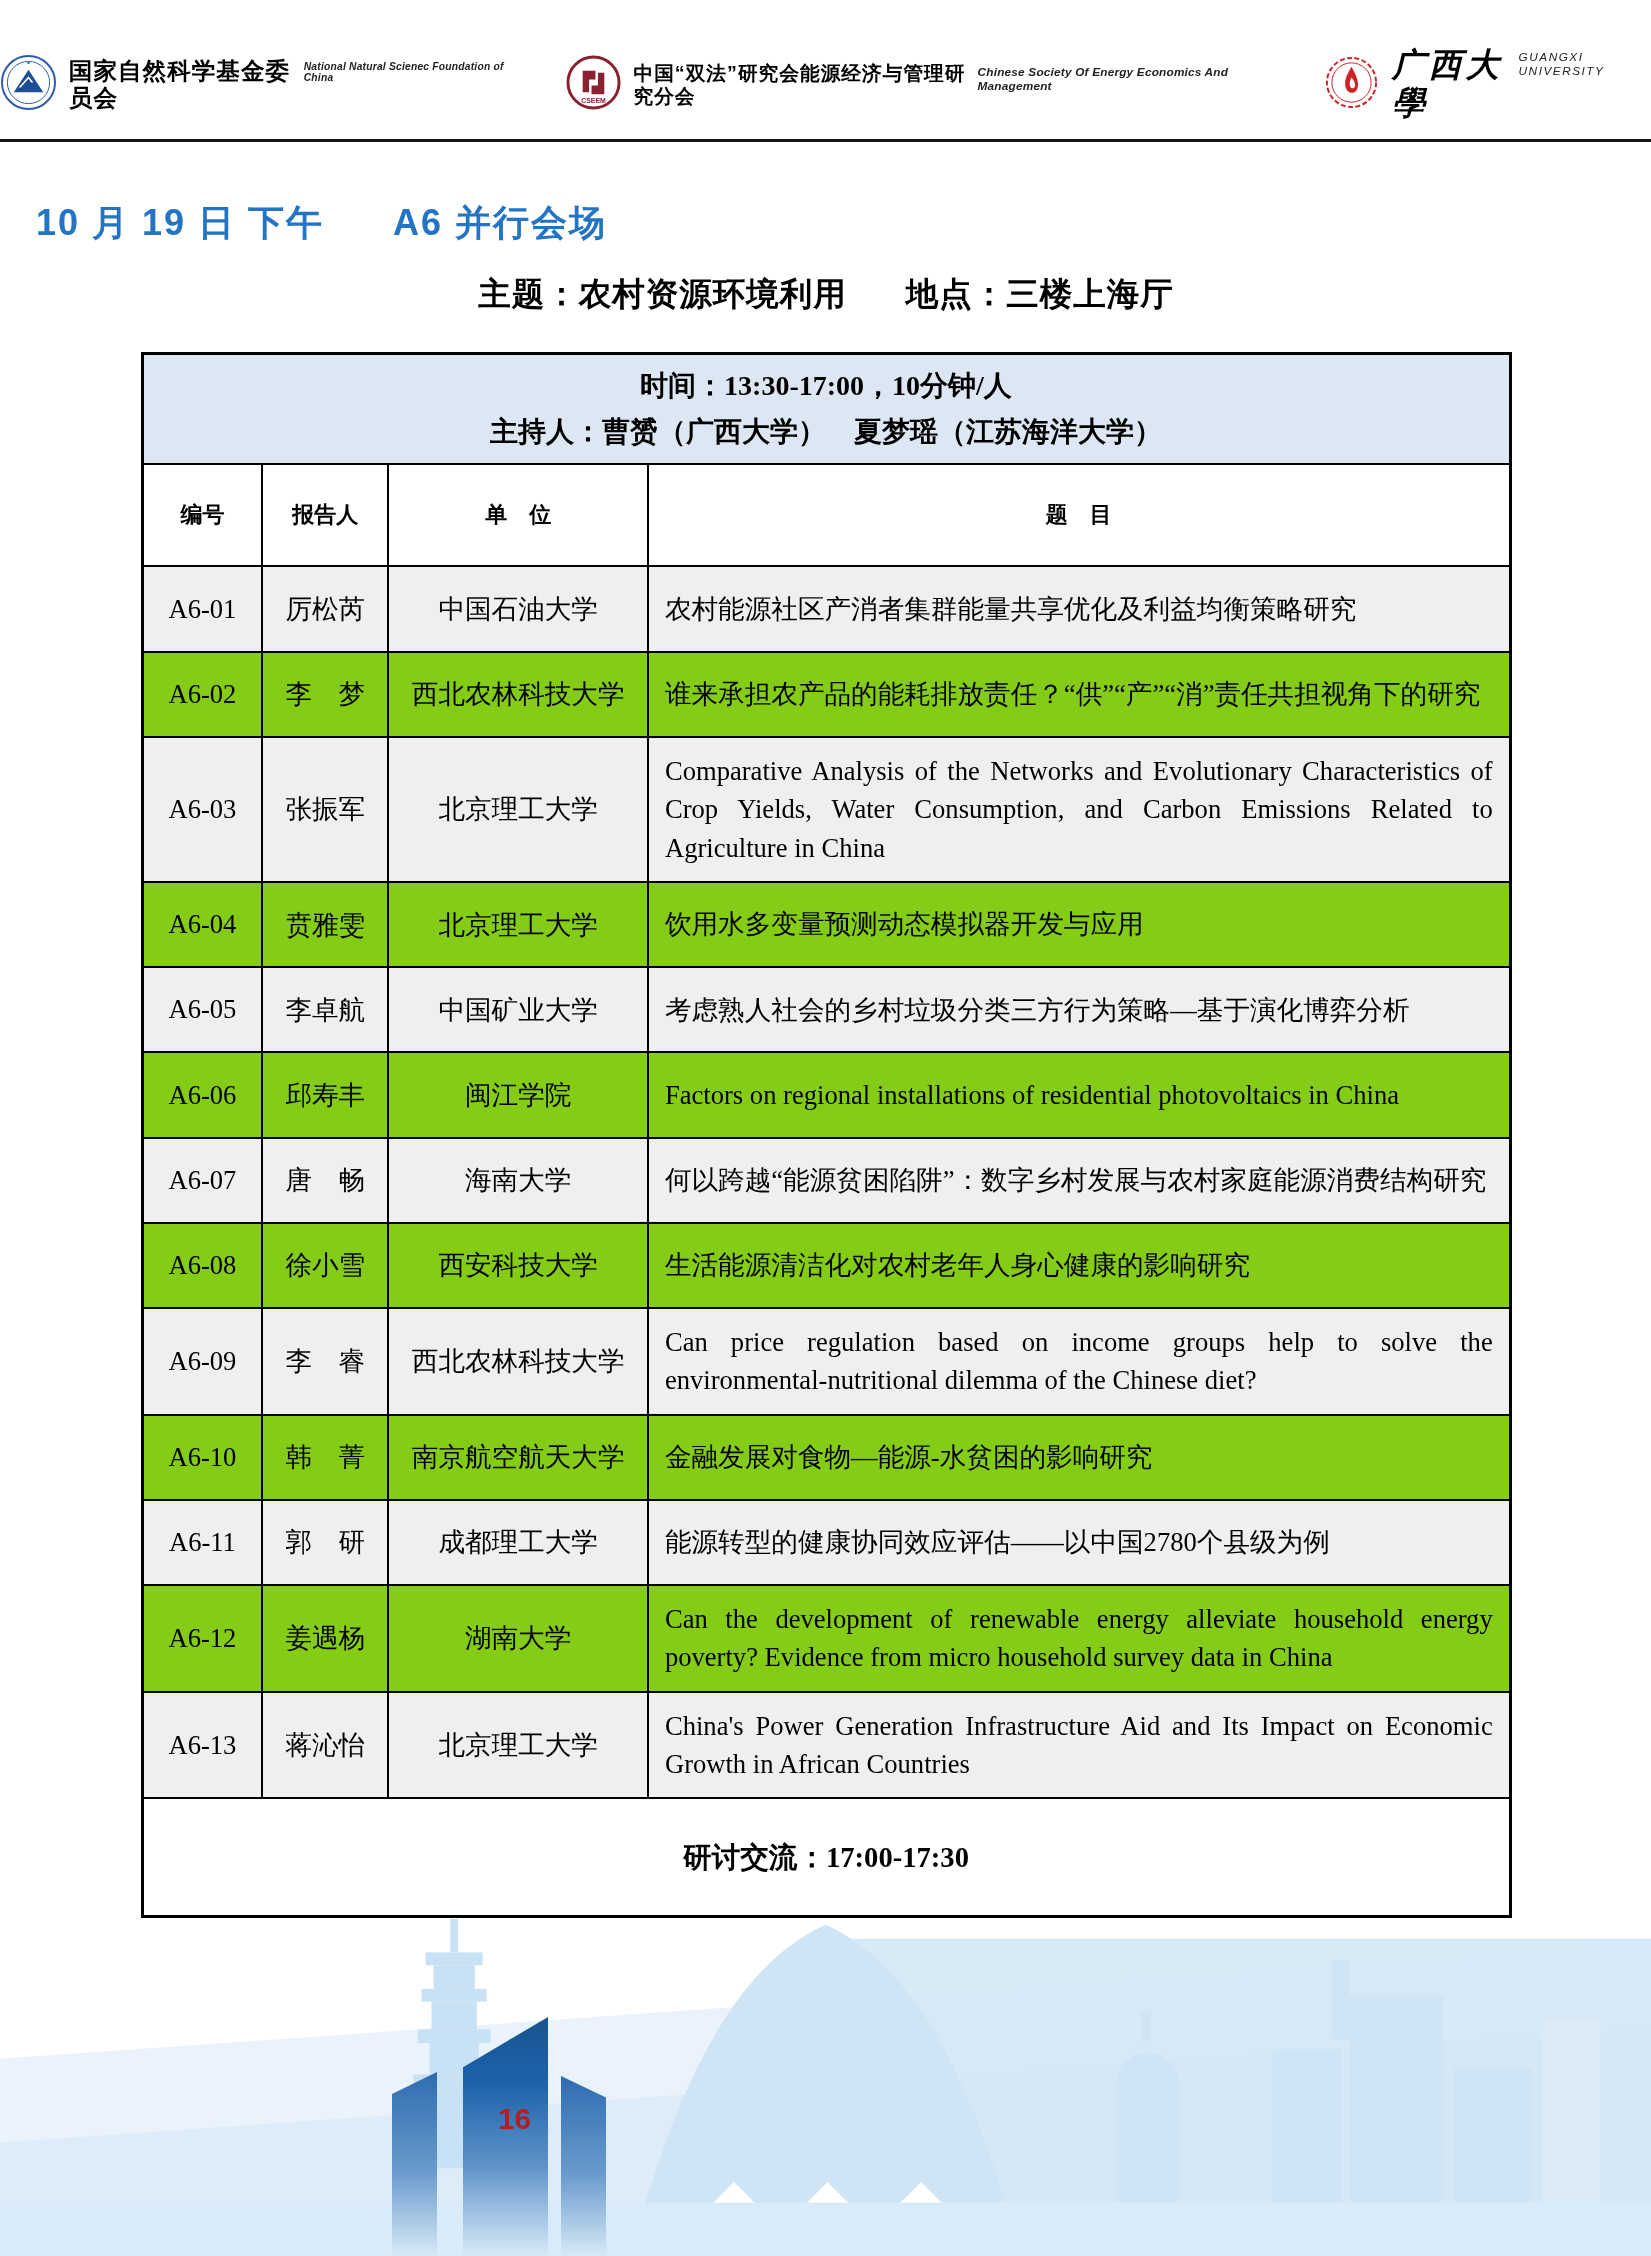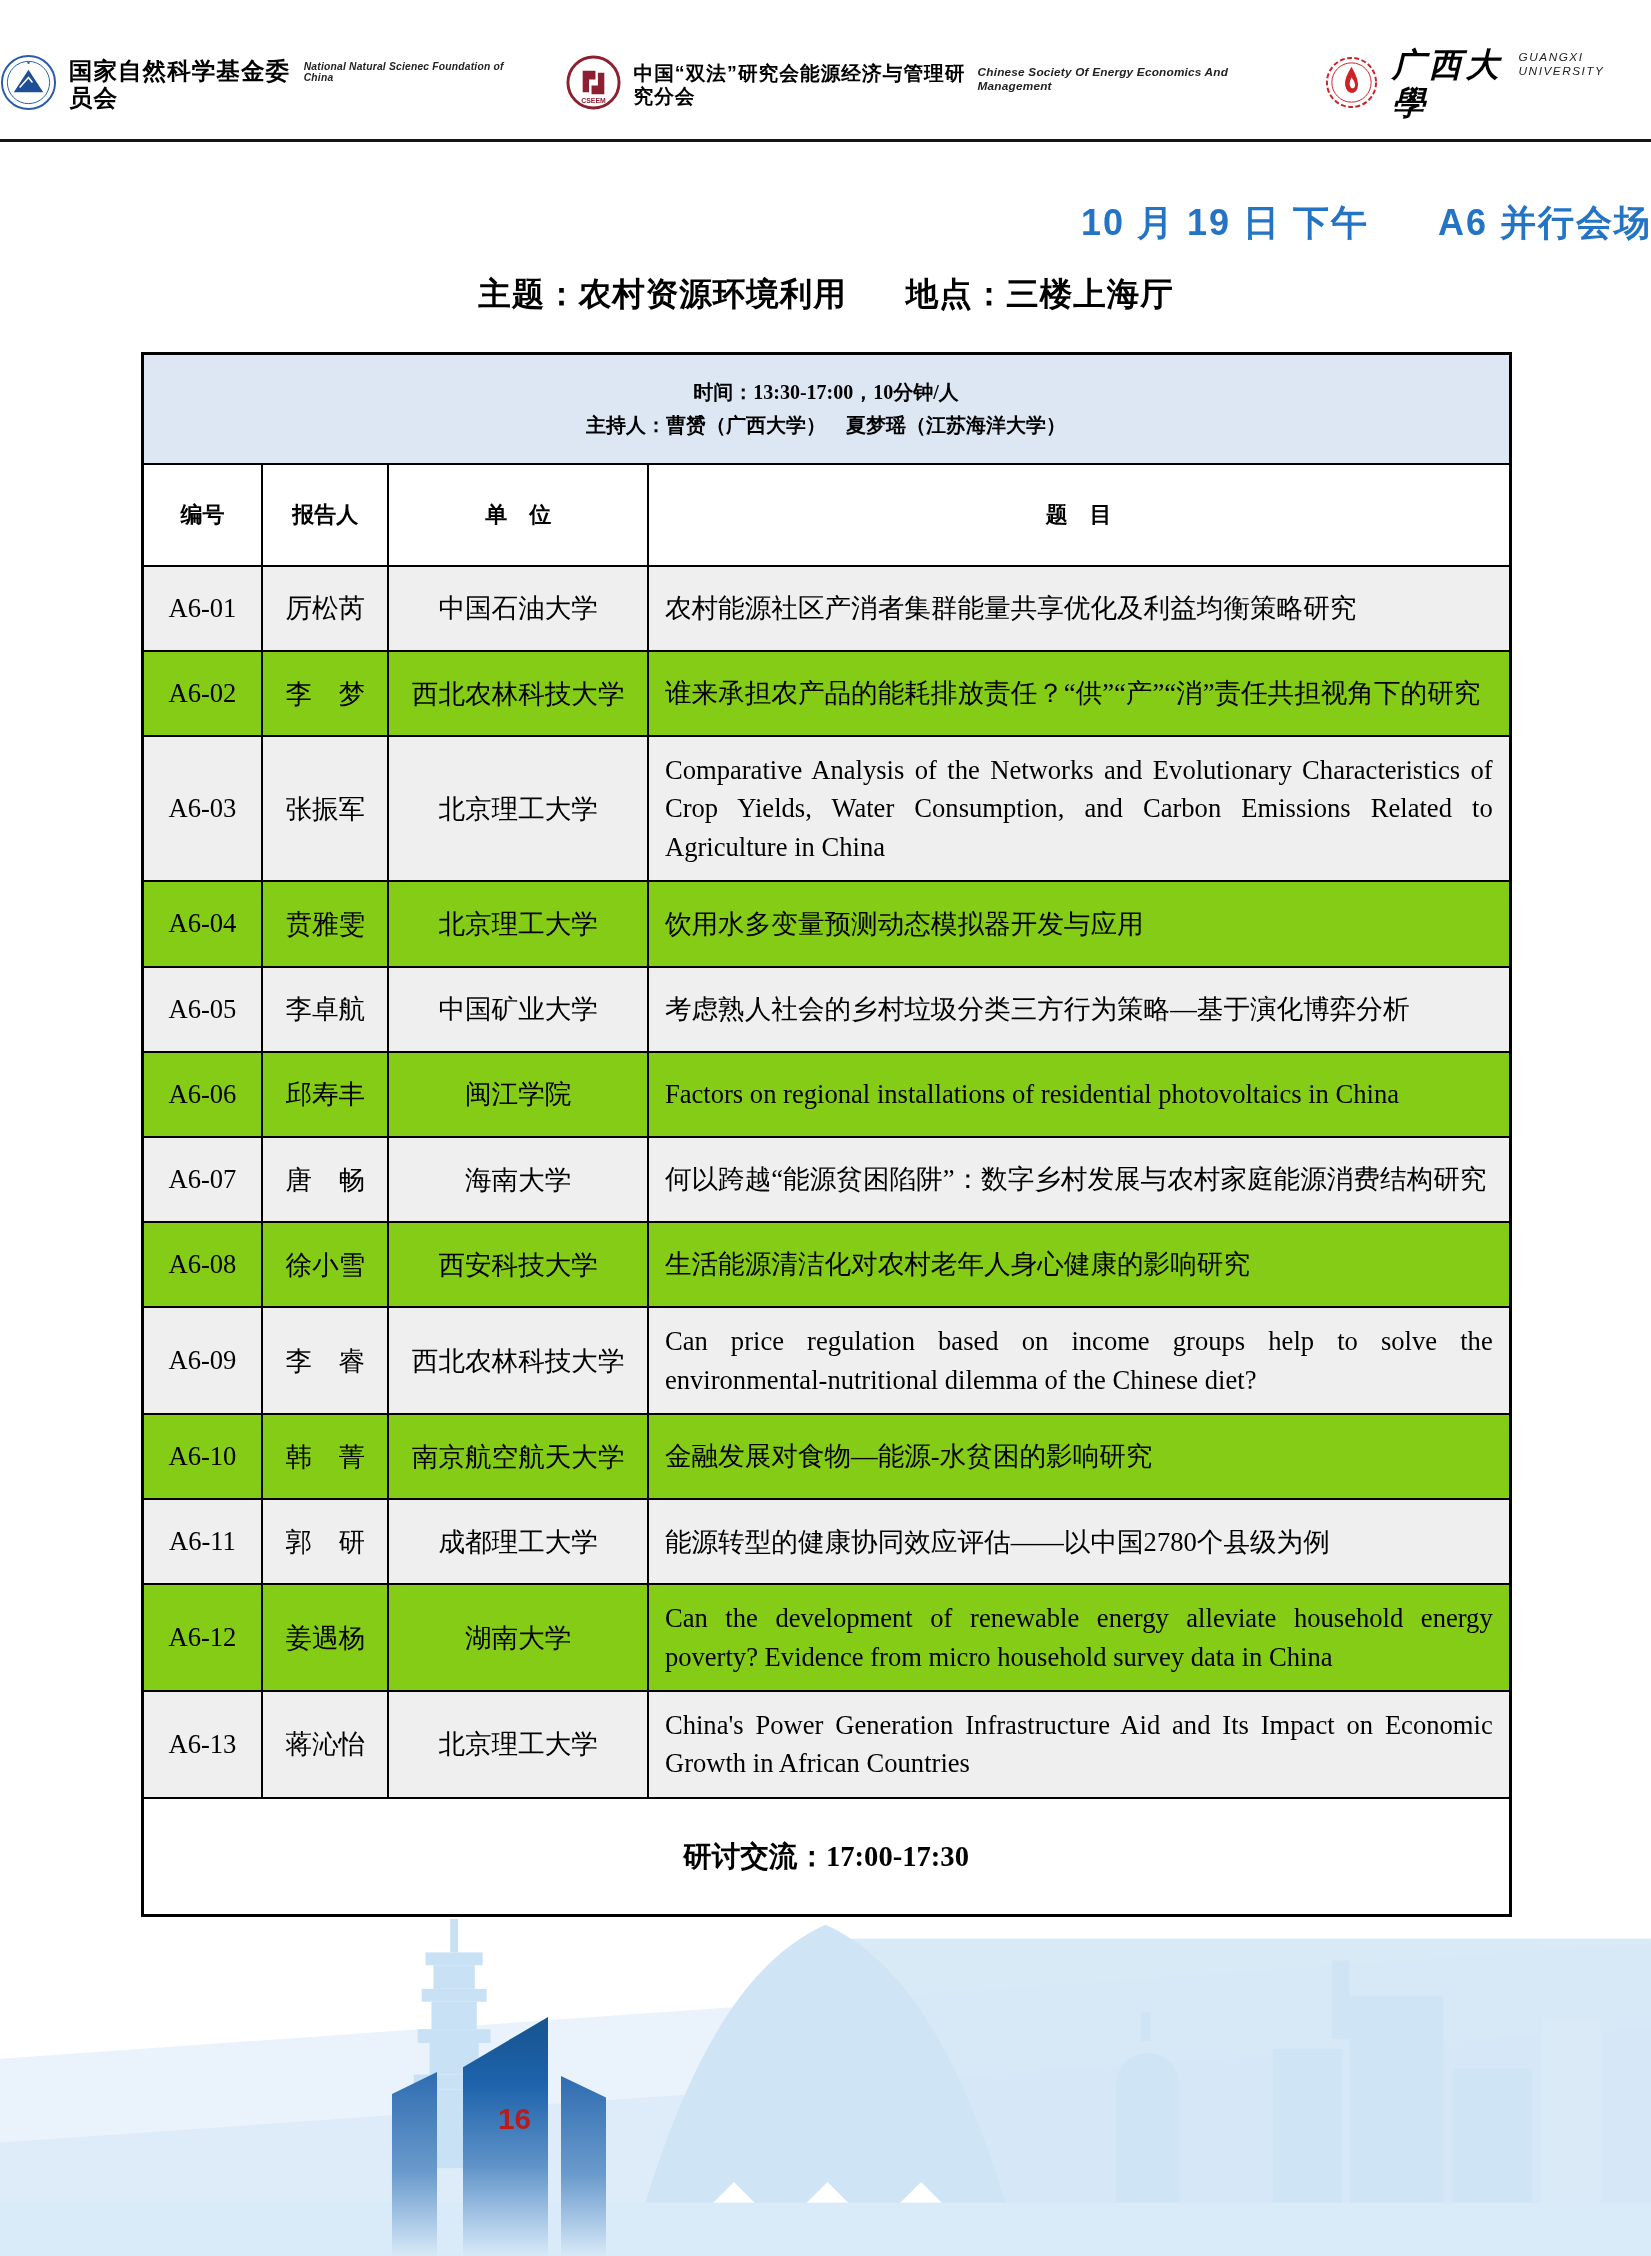--- a/index.html
+++ b/index.html
@@ -32,21 +32,21 @@
   .logo-group.cseem .logo-title { font-size: 19.7px; }
   .logo-group.cseem .logo-sub { font-size: 11.8px; }
   .logo-group.gxu .logo-title { font-family: "Liberation Serif", serif; font-style: italic; font-size: 33px; letter-spacing: 3.9px; }
   .logo-group.gxu .logo-sub { font-weight: normal; font-size: 11.8px; letter-spacing: 1.5px; }
 
   .header-rule { position: relative; z-index: 3; width: 100%; height: 3px; background: #161616; margin-top: 15.8px; }
 
   
   .session-title {
     margin-top: 57px;
-    text-align: right;
+    text-align: left;
     font-family: "Liberation Sans", sans-serif;
     font-weight: bold;
     font-size: 36px;
     color: #2474c5;
     letter-spacing: 2px;
     padding-left: 36px;
   }
   .session-title .gap { display: inline-block; width: 69px; }
   .session-subtitle {
     margin-top: 25.6px;
@@ -70,21 +70,21 @@
     table-layout: fixed;
     font-size: 26.6px;
   }
   table.program td, table.program th { border: 2px solid #000; vertical-align: middle; }
   .col-id { width: 8.8%; } .col-speaker { width: 9.2%; } .col-aff { width: 19%; } .col-title { width: 63%; }
 
   tr.info-row td {
     background: #dde7f3;
     text-align: center;
     font-weight: bold;
-    font-size: 20px;
+    font-size: 28px;
     height: 110px;
     line-height: 1.65;
     padding: 7.9px 0;
   }
   tr.cols-row th {
     background: #ffffff;
     font-family: "Liberation Sans", sans-serif;
     font-weight: bold;
     font-size: 22px;
     text-align: center;

